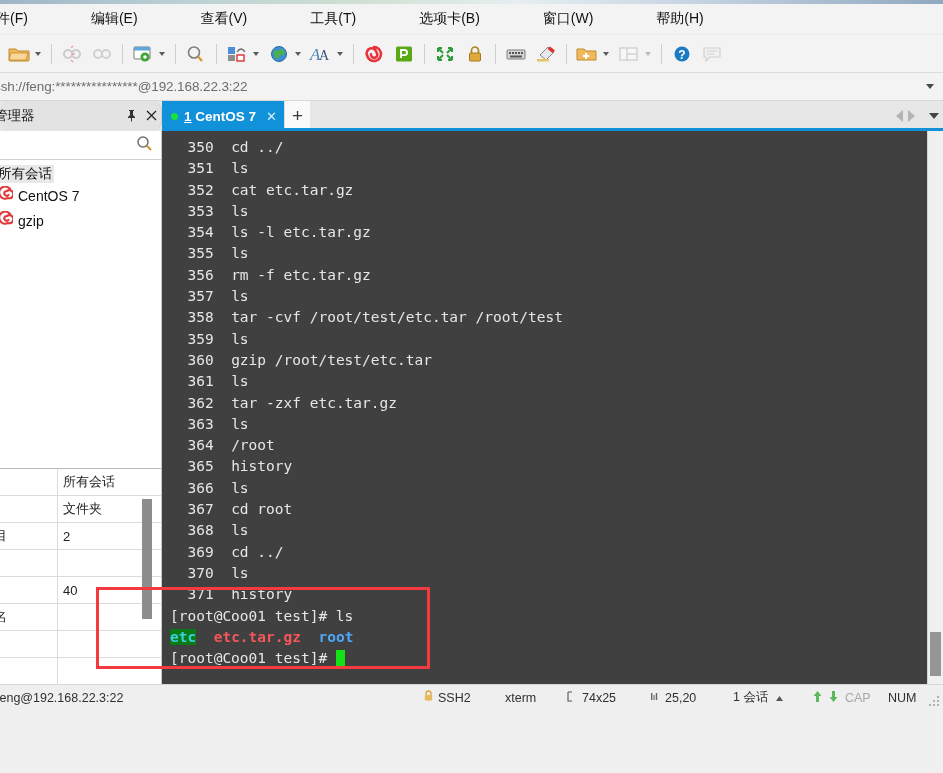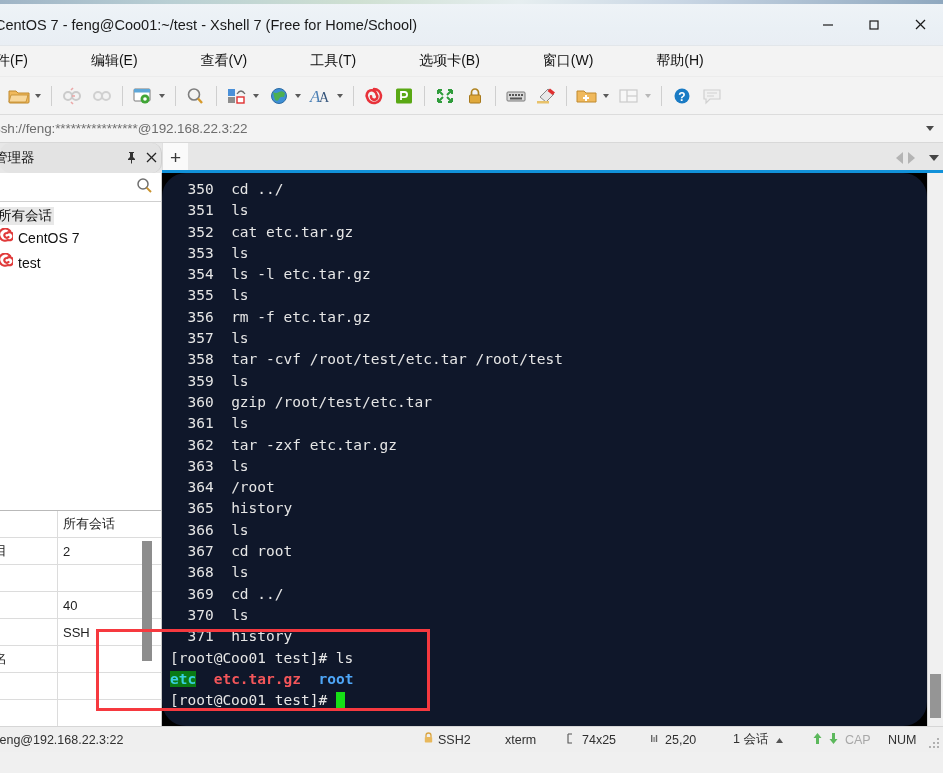--- a/index.html
+++ b/index.html
@@ -86,24 +86,24 @@
   .prow{display:flex;height:26px;border-bottom:1px solid #dcdcdc;}
   .pkey{width:57px;border-right:1px solid #dcdcdc;display:flex;align-items:center;font-size:13px;color:#222;}
   .pkey span{margin-left:-6px;}
   .pval{flex:1;display:flex;align-items:center;padding-left:5px;font-size:13px;color:#222;}
   .propscroll{position:absolute;right:9px;top:4px;width:10px;bottom:0;}
   .propthumb{position:absolute;left:0;top:26px;width:10px;height:120px;background:#8d8d8d;}
 
   
   .termwrap{flex:1;position:relative;background:#000;display:flex;}
   .term{
-    flex:1;background:#0f172a;color:#e6e6e6;
+    flex:1;background:#404040;color:#e6e6e6;
     font-family:"DejaVu Sans Mono","Liberation Mono",monospace;
     font-size:14.5px;line-height:21.3px;
-    padding:6px 16px 0 8px;white-space:pre;overflow:hidden;border-radius:24px;
+    padding:6px 16px 0 8px;white-space:pre;overflow:hidden;
   }
   .term .ln{display:block;}
   .lnum{color:#e6e6e6;}
   .c-green-bg{background:#0a7a15;color:#3ad0e0;font-weight:bold;}
   .c-red{color:#f4565a;font-weight:bold;}
   .c-blue{color:#4ea6f7;font-weight:bold;}
   .cursor{display:inline-block;width:9px;height:16px;background:#16e016;vertical-align:-3px;}
   .termscroll{width:15px;background:#f0f0f0;position:relative;border-left:1px solid #d4d4d4;}
   .termthumb{position:absolute;left:2px;width:11px;height:44px;bottom:8px;background:#959595;}
 
@@ -121,41 +121,20 @@
   .upd{color:#4caf50;font-size:12px;}
   .grip{position:absolute;right:2px;bottom:2px;width:12px;height:12px;}
 </style>
 </head>
 <body>
 
 <div id="app">
 
   <div class="topstrip"></div>
 
-  <div class="titlebar">
-    <div class="title-text">CentOS 7 - feng@Coo01:~/test - Xshell 7 (Free for Home/School)</div>
-    <div class="wincontrols">
-      <div class="wc">
-        <svg width="14" height="14" viewBox="0 0 14 14">
-            <line x1="2" y1="7" x2="12" y2="7" stroke="#1b1b1b" stroke-width="1.2"></line>
-          </svg>
-      </div>
-      <div class="wc">
-        <svg width="14" height="14" viewBox="0 0 14 14">
-            <rect x="3" y="3" width="8" height="8" fill="none" stroke="#1b1b1b" stroke-width="1.2"></rect>
-          </svg>
-      </div>
-      <div class="wc">
-        <svg width="15" height="15" viewBox="0 0 15 15">
-            <line x1="3" y1="3" x2="12" y2="12" stroke="#1b1b1b" stroke-width="1.2"></line>
-            <line x1="12" y1="3" x2="3" y2="12" stroke="#1b1b1b" stroke-width="1.2"></line>
-          </svg>
-      </div>
-    </div>
-  </div>
 
   <div class="menubar">
     <div class="menuitem">件(F)</div>
     <div class="menuitem">编辑(E)</div>
     <div class="menuitem">查看(V)</div>
     <div class="menuitem">工具(T)</div>
     <div class="menuitem">选项卡(B)</div>
     <div class="menuitem">窗口(W)</div>
     <div class="menuitem">帮助(H)</div>
   </div>
@@ -324,20 +303,25 @@
         </div>
         <div class="mgrbtn">
           <svg width="11" height="11" viewBox="0 0 11 11">
               <line x1="1" y1="1" x2="10" y2="10" stroke="#222" stroke-width="1.3"></line>
               <line x1="10" y1="1" x2="1" y2="10" stroke="#222" stroke-width="1.3"></line>
             </svg>
         </div>
       </div>
     </div>
     <div class="tabs">
+      <div class="tab">
+        <div class="tabdot"></div>
+        <div class="tablabel"><u>1</u> <span>CentOS 7</span></div>
+        <div class="tabclose">✕</div>
+      </div>
       <div class="tabadd">+</div>
       <div class="tabnav">
         <div class="navarrow navleft"></div>
         <div class="navarrow navright"></div>
         <div class="navdown"></div>
       </div>
       <div class="bluerule" style="left:0;"></div>
     </div>
   </div>
 
@@ -361,55 +345,55 @@
               </svg>
           </span>
           <span class="sesslabel">CentOS 7</span>
         </div>
         <div class="sessrow">
           <span>
             <svg width="15" height="15" viewBox="0 0 15 15">
                 <path d="M12 3 a6 6 0 1 0 -2 9 a4 4 0 1 0 -1 -7 a2.4 2.4 0 1 0 1.5 4" fill="none" stroke="#e03a3a" stroke-width="2.2" stroke-linecap="round"></path>
               </svg>
           </span>
-          <span class="sesslabel">test</span>
+          <span class="sesslabel">gzip</span>
         </div>
       </div>
       <div class="leftfill"></div>
 
       <div class="proptable">
         <div class="prow">
           <div class="pkey">
               <span></span>
             </div>
           <div class="pval">所有会话</div>
         </div>
         <div class="prow">
           <div class="pkey">
+              <span></span>
+            </div>
+          <div class="pval">文件夹</div>
+        </div>
+        <div class="prow">
+          <div class="pkey">
               <span>目</span>
             </div>
           <div class="pval">2</div>
         </div>
         <div class="prow">
           <div class="pkey">
               <span></span>
             </div>
           <div class="pval"></div>
         </div>
         <div class="prow">
           <div class="pkey">
               <span></span>
             </div>
           <div class="pval">40</div>
-        </div>
-        <div class="prow">
-          <div class="pkey">
-              <span></span>
-            </div>
-          <div class="pval">SSH</div>
         </div>
         <div class="prow">
           <div class="pkey">
               <span>名</span>
             </div>
           <div class="pval"></div>
         </div>
         <div class="prow">
           <div class="pkey">
               <span></span>

